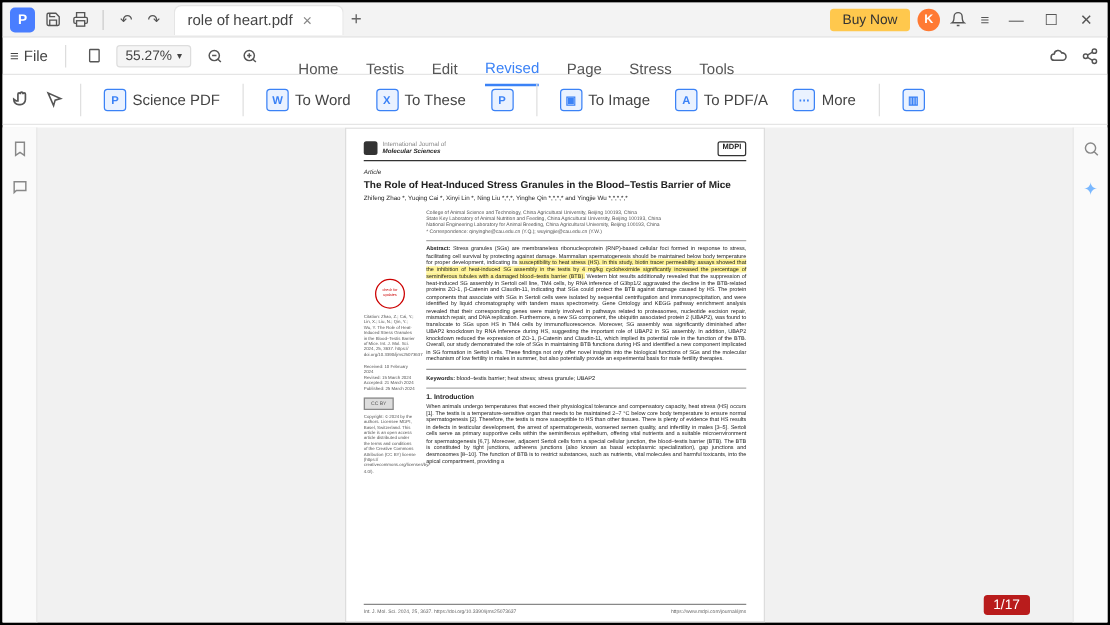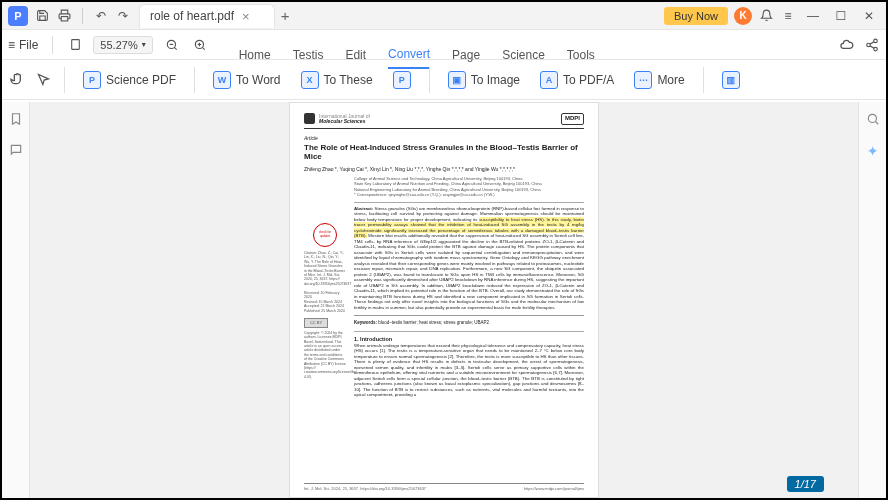--- a/index.html
+++ b/index.html
@@ -32,21 +32,21 @@
   .ribbon { display: flex; align-items: center; height: 40px; border-bottom: 1px solid #e5e5e5; padding: 0 6px; gap: 8px; background: #fff; }
   .ribbon-sep { width: 1px; height: 26px; background: #e0e0e0; margin: 0 4px; }
   .tool-btn { display: flex; align-items: center; gap: 5px; padding: 4px 6px; cursor: pointer; color: #444; font-size: 12px; }
   .tool-icon { width: 18px; height: 18px; display: flex; align-items: center; justify-content: center; border: 1px solid #3b82f6; border-radius: 3px; color: #3b82f6; font-size: 9px; font-weight: bold; background: #eaf2ff; }
   .hand-icon, .cursor-icon { width: 18px; height: 18px; display: flex; align-items: center; justify-content: center; color: #555; cursor: pointer; }
   
   .workspace { position: absolute; top: 100px; bottom: 0; left: 0; right: 0; background: #f1f1f1; display: flex; }
   .left-rail { width: 28px; background: #fafafa; border-right: 1px solid #e5e5e5; display: flex; flex-direction: column; align-items: center; padding-top: 10px; gap: 14px; color: #888; }
   .right-rail { width: 28px; background: #fafafa; border-left: 1px solid #e5e5e5; display: flex; flex-direction: column; align-items: center; padding-top: 10px; gap: 14px; color: #888; }
   .canvas { flex: 1; overflow: hidden; display: flex; justify-content: center; padding-top: 0; position: relative; }
-  .page { width: 310px; background: #fff; border: 1px solid #ddd; margin-top: 0; padding: 10px 14px 8px 14px; font-size: 5px; line-height: 1.25; color: #222; position: relative; }
+  .page { width: 336px; background: #fff; border: 1px solid #ddd; margin-top: 0; padding: 10px 14px 8px 14px; font-size: 5px; line-height: 1.25; color: #222; position: relative; }
   .page-header { display: flex; align-items: center; justify-content: space-between; border-bottom: 1px solid #333; padding-bottom: 3px; margin-bottom: 6px; }
   .ph-left { display: flex; align-items: center; gap: 4px; }
   .ph-logo { width: 11px; height: 11px; background: #333; border-radius: 2px; }
   .ph-text { font-size: 5px; line-height: 1; }
   .ph-text .top { color: #888; }
   .ph-text .bot { font-weight: bold; font-style: italic; }
   .mdpi { font-size: 6px; font-weight: bold; border: 1px solid #333; padding: 1px 3px; border-radius: 2px; }
   .article-type { font-size: 5px; font-style: italic; }
   .article-title { font-size: 8px; font-weight: bold; margin: 2px 0 4px 0; line-height: 1.2; }
   .authors { font-size: 5px; margin-bottom: 4px; }
@@ -55,21 +55,21 @@
   .abstract b { font-weight: bold; }
   .hl { background: #fff498; }
   .keywords { font-size: 4.5px; margin-left: 50px; margin-bottom: 5px; border-top: 1px solid #999; padding-top: 4px;}
   .sidebar-meta { position: absolute; left: 14px; top: 120px; width: 42px; font-size: 3.5px; color: #555; line-height: 1.25; }
   .updates-badge { width: 24px; height: 24px; border: 1px solid #c00; border-radius: 50%; margin: 0 auto 4px; display: flex; align-items: center; justify-content: center; font-size: 3px; text-align: center; color: #c00; }
   .cc-badge { width: 24px; height: 10px; background: #ddd; border: 1px solid #888; font-size: 4px; display: flex; align-items: center; justify-content: center; margin-bottom: 3px; }
   .intro-h { font-size: 5.5px; font-weight: bold; margin-left: 50px; margin-top: 4px; }
   .intro-p { font-size: 4.4px; text-align: justify; margin-left: 50px; }
   .page-footer { position: absolute; bottom: 6px; left: 14px; right: 14px; border-top: 1px solid #888; font-size: 4px; color: #666; display: flex; justify-content: space-between; padding-top: 2px; }
   
-  .page-indicator { position: absolute; right: 34px; bottom: 6px; background: #0369a1; color: #fff; padding: 2px 8px; border-radius: 3px; font-size: 11px; font-style: italic; }
+  .page-indicator { position: absolute; right: 34px; bottom: 6px; background: #b91c1c; color: #fff; padding: 2px 8px; border-radius: 3px; font-size: 11px; }
   .sparkle { color: #7ab8ff; font-size: 14px; }
   
   .hr-line { border: none; border-top: 0.5px solid #aaa; margin: 3px 0 3px 50px; }
 </style>
 </head>
 <body>
 
 <div class="titlebar">
   <div class="tb-left">
     <div class="tb-logo">P</div>
@@ -141,23 +141,23 @@
           <line x1="8" y1="11" x2="14" y2="11"></line>
           <line x1="11" y1="8" x2="11" y2="14"></line>
           <line x1="20" y1="20" x2="16" y2="16"></line>
         </svg>
       </div>
   </div>
   <div class="mb-tabs">
     <div class="mb-tab">Home</div>
     <div class="mb-tab">Testis</div>
     <div class="mb-tab">Edit</div>
-    <div class="mb-tab active">Convert</div>
+    <div class="mb-tab active">Revised</div>
     <div class="mb-tab">Page</div>
-    <div class="mb-tab">Science</div>
+    <div class="mb-tab">Stress</div>
     <div class="mb-tab">Tools</div>
   </div>
   <div class="mb-right">
     <div class="tb-icon">
         <svg width="15" height="15" viewBox="0 0 24 24" fill="none" stroke="currentColor" stroke-width="2">
           <path d="M18 18H7a4 4 0 010-8 5 5 0 019.6-1.5A3.5 3.5 0 0118 18z"></path>
         </svg>
       </div>
     <div class="tb-icon">
         <svg width="14" height="14" viewBox="0 0 24 24" fill="none" stroke="currentColor" stroke-width="2">

